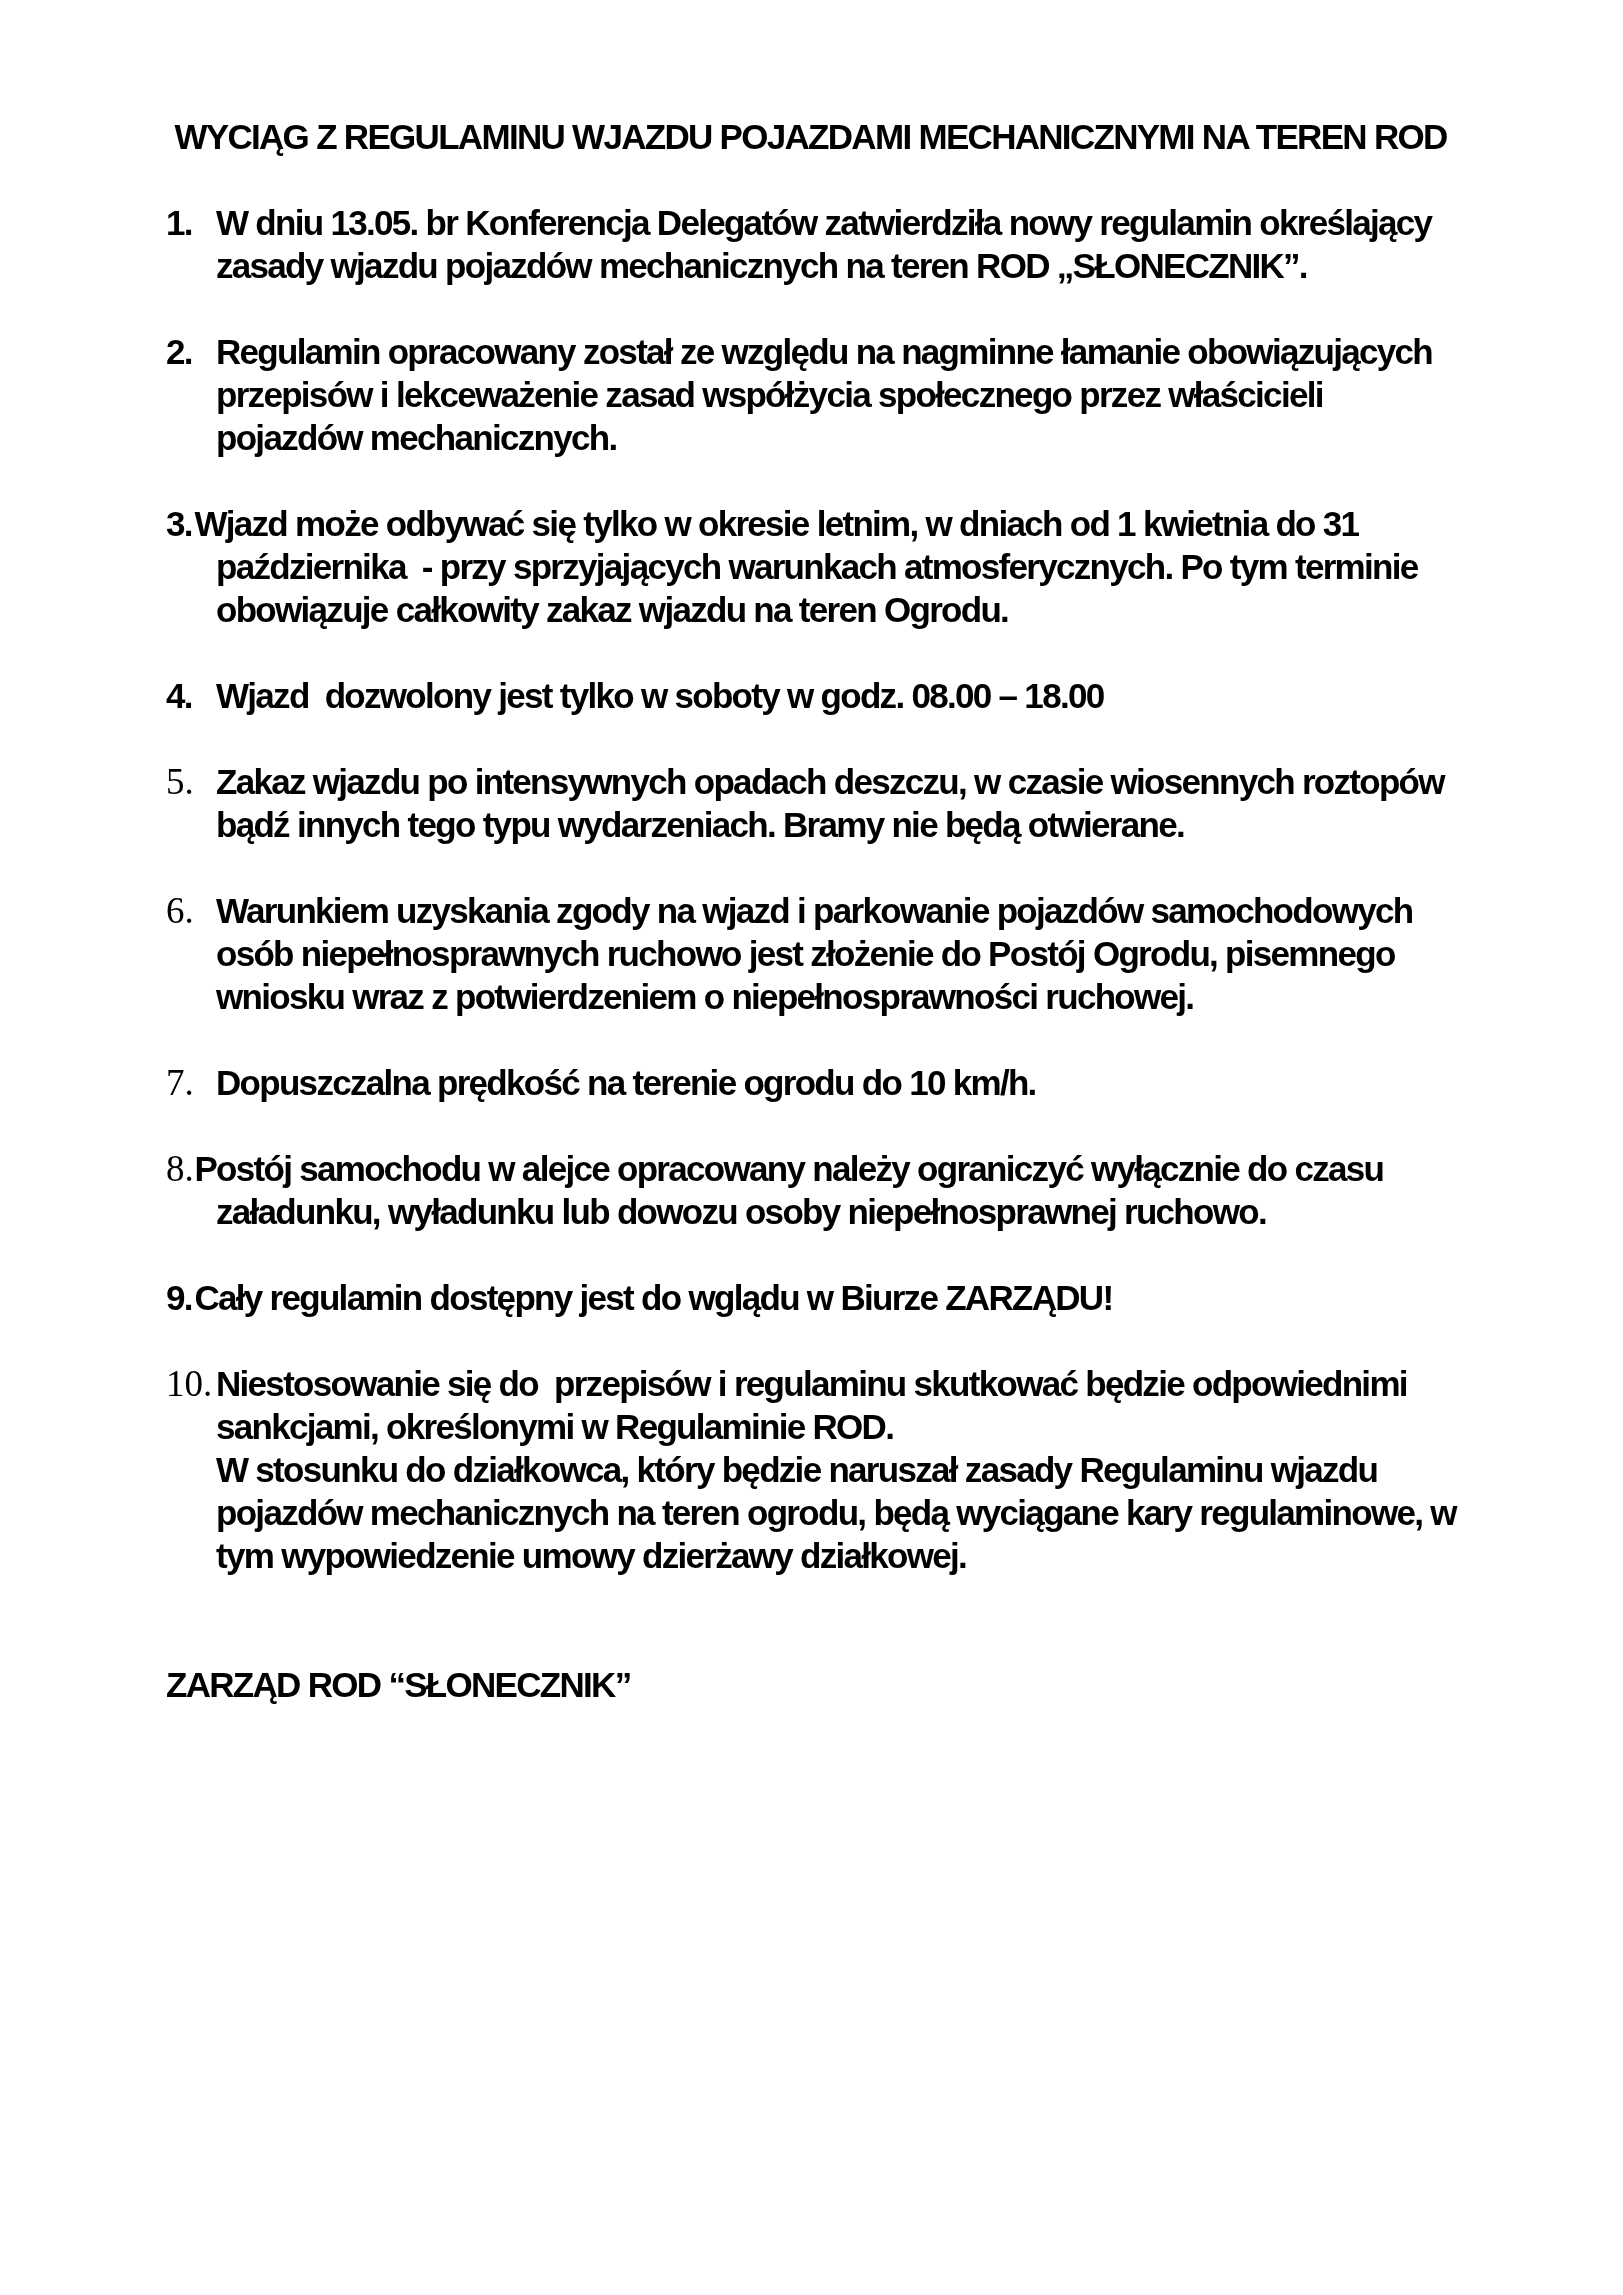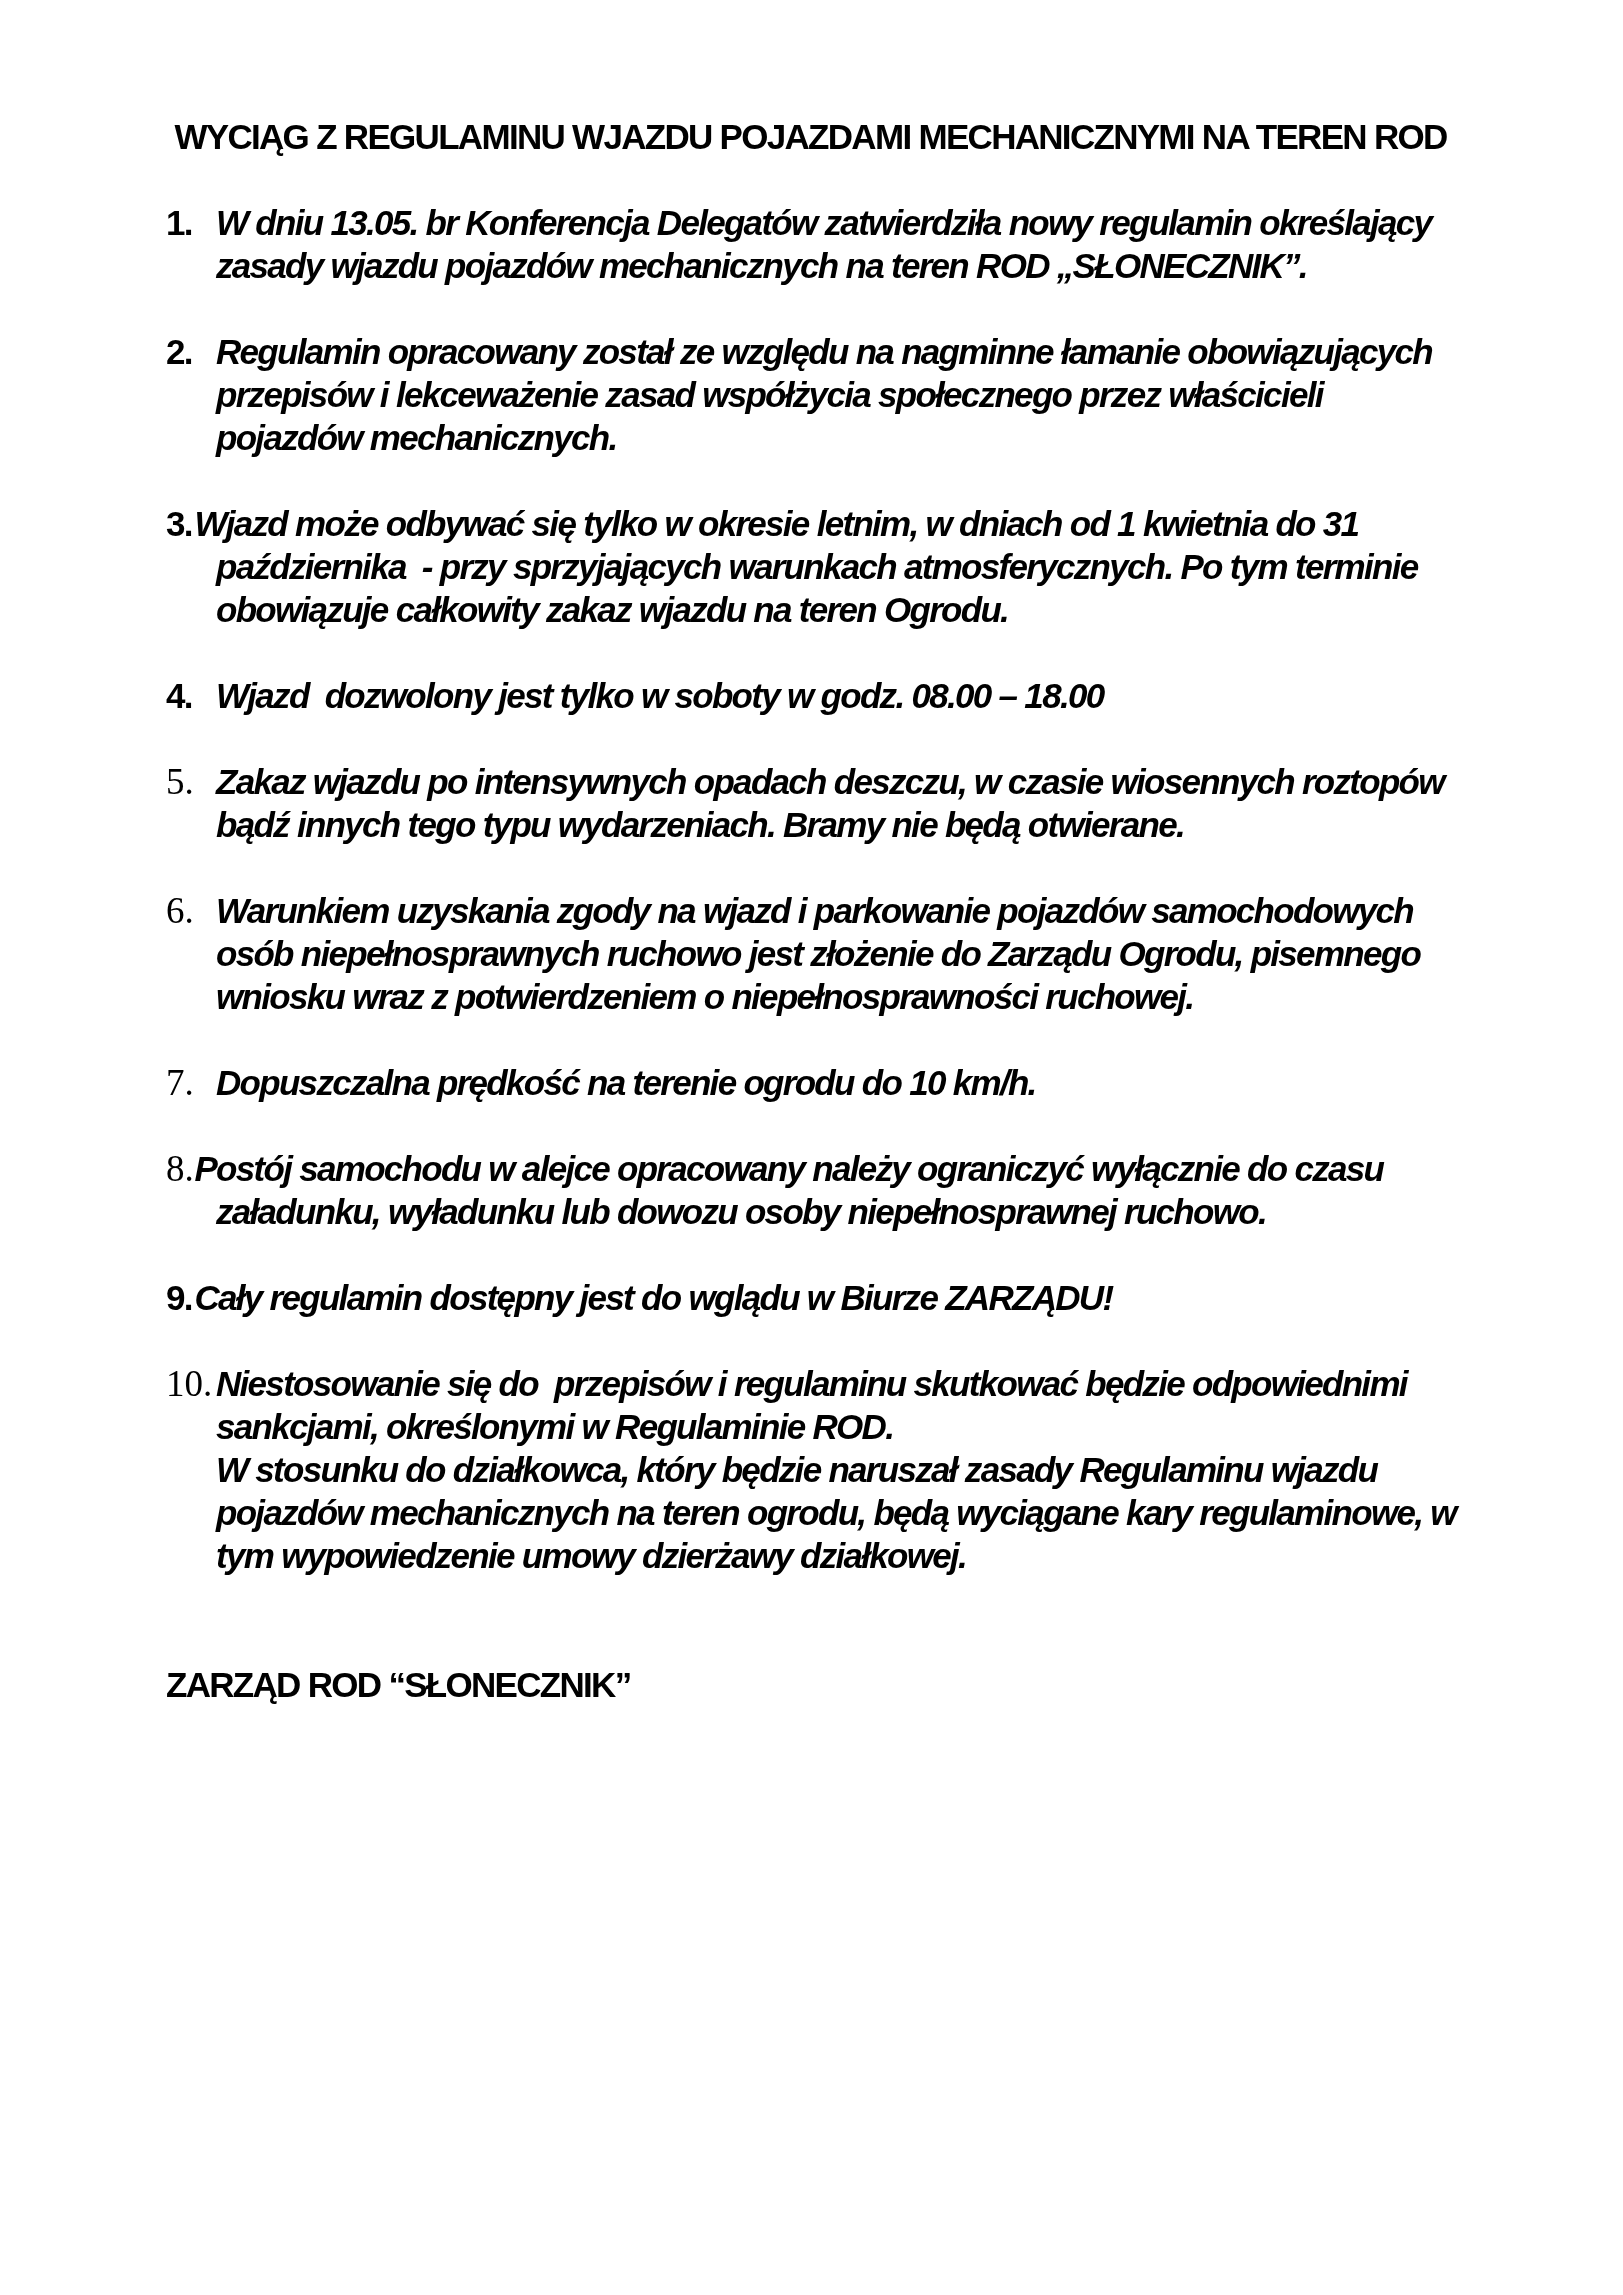--- a/index.html
+++ b/index.html
@@ -51,21 +51,20 @@
   }
   .item .num.serif {
     font-family: "Liberation Serif", "DejaVu Serif", serif;
     font-weight: normal;
     font-size: 37px;
     letter-spacing: 0;
   }
   .item .text {
     display: block;
     white-space: pre;
-    font-style: italic;
   }
   .item.tight .text {
     text-indent: -21.6px;
   }
   .signature {
     width: 1289px;
     margin-top: 86px;
     text-align: left;
     white-space: nowrap;
   }
@@ -101,21 +100,21 @@
         <span class="text">Wjazd  dozwolony jest tylko w soboty w godz. 08.00 – 18.00</span>
       </li>
       <li class="item">
         <span class="num serif">5.</span>
         <span class="text">Zakaz wjazdu po intensywnych opadach deszczu, w czasie wiosennych roztopów
 bądź innych tego typu wydarzeniach. Bramy nie będą otwierane.</span>
       </li>
       <li class="item">
         <span class="num serif">6.</span>
         <span class="text">Warunkiem uzyskania zgody na wjazd i parkowanie pojazdów samochodowych
-osób niepełnosprawnych ruchowo jest złożenie do Zarządu Ogrodu, pisemnego
+osób niepełnosprawnych ruchowo jest złożenie do Postój Ogrodu, pisemnego
 wniosku wraz z potwierdzeniem o niepełnosprawności ruchowej.</span>
       </li>
       <li class="item">
         <span class="num serif">7.</span>
         <span class="text">Dopuszczalna prędkość na terenie ogrodu do 10 km/h.</span>
       </li>
       <li class="item tight">
         <span class="num serif">8.</span>
         <span class="text">Postój samochodu w alejce opracowany należy ograniczyć wyłącznie do czasu
 załadunku, wyładunku lub dowozu osoby niepełnosprawnej ruchowo.</span>

